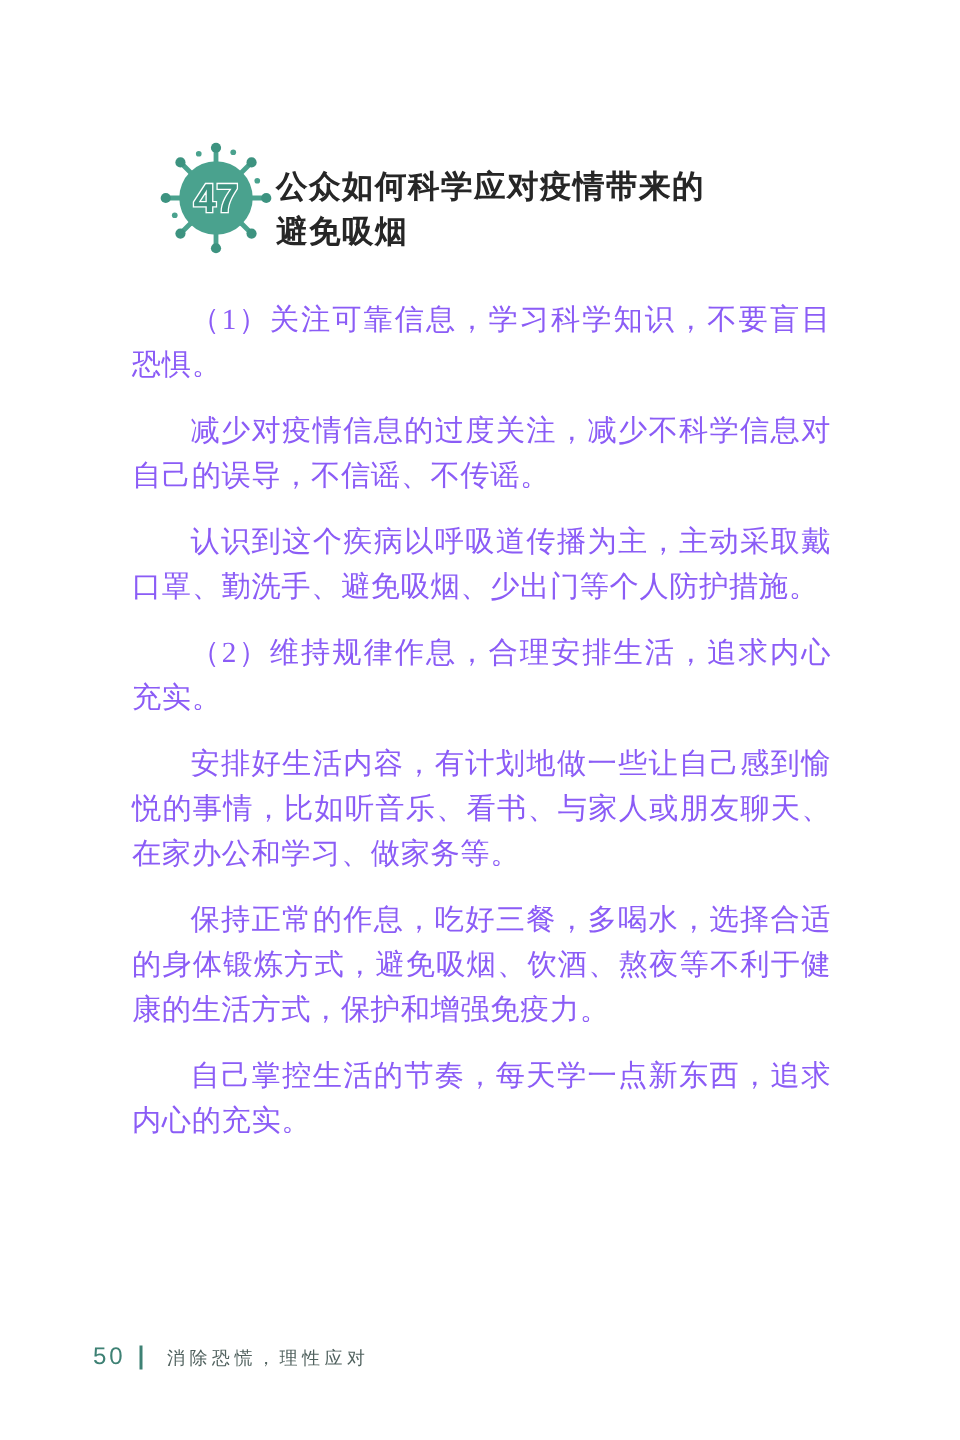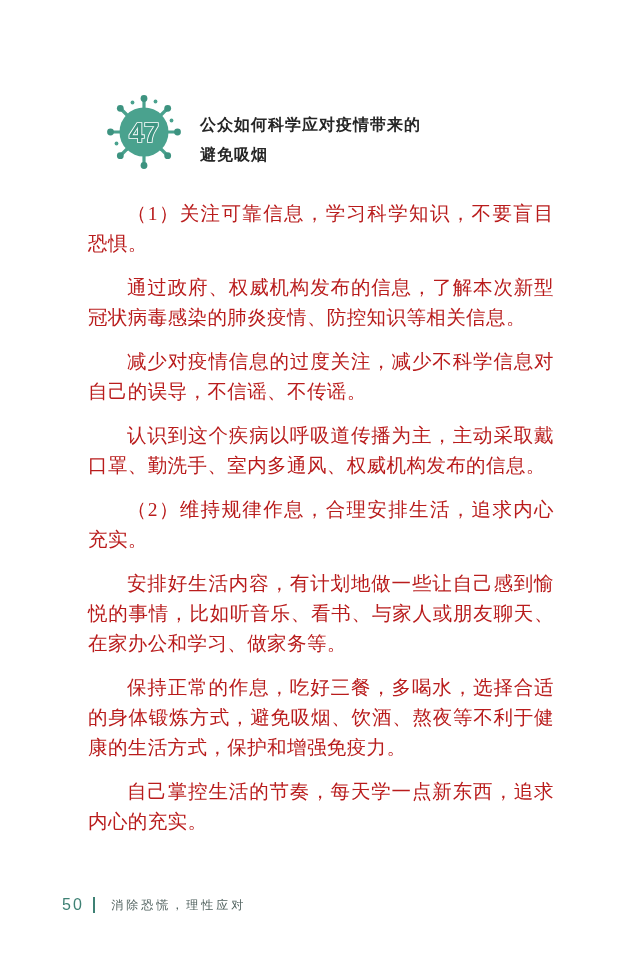--- a/index.html
+++ b/index.html
@@ -31,40 +31,39 @@
     flex: 0 0 80px;
     margin-top: 0px;
   }
   .title-block {
     margin-left: 0px;
     padding-top: 18px;
   }
   .title-line {
     font-family: "Liberation Sans", "DejaVu Sans", sans-serif;
     font-weight: bold;
-    font-size: 16px;
+    font-size: 21px;
     line-height: 30px;
     color: #262626;
     letter-spacing: 1px;
     white-space: nowrap;
-    margin-left: 16px;
   }
   
   .body-text {
     position: absolute;
     left: 88px;
     top: 199px;
     width: 466px;
   }
   .body-para {
     margin: 0 0 14px 0;
     font-family: "Liberation Serif", "DejaVu Serif", serif;
     font-size: 19.5px;
     line-height: 30px;
-    color: #b91c1c;
+    color: #8b5cf6;
     text-align: justify;
     text-indent: 2em;
     letter-spacing: 0.4px;
   }
   
   .footer {
     position: absolute;
     left: 62px;
     top: 893px;
     height: 24px;
@@ -134,23 +133,22 @@
     <div class="title-block">
       <div class="title-line">公众如何科学应对疫情带来的</div>
       <div class="title-line">避免吸烟</div>
     </div>
   </div>
 
   <div class="body-text">
 
     <div id="paras">
         <p class="body-para">（1）关注可靠信息，学习科学知识，不要盲目恐惧。</p>
-        <p class="body-para">通过政府、权威机构发布的信息，了解本次新型冠状病毒感染的肺炎疫情、防控知识等相关信息。</p>
         <p class="body-para">减少对疫情信息的过度关注，减少不科学信息对自己的误导，不信谣、不传谣。</p>
-        <p class="body-para">认识到这个疾病以呼吸道传播为主，主动采取戴口罩、勤洗手、室内多通风、权威机构发布的信息。</p>
+        <p class="body-para">认识到这个疾病以呼吸道传播为主，主动采取戴口罩、勤洗手、避免吸烟、少出门等个人防护措施。</p>
         <p class="body-para">（2）维持规律作息，合理安排生活，追求内心充实。</p>
         <p class="body-para">安排好生活内容，有计划地做一些让自己感到愉悦的事情，比如听音乐、看书、与家人或朋友聊天、在家办公和学习、做家务等。</p>
         <p class="body-para">保持正常的作息，吃好三餐，多喝水，选择合适的身体锻炼方式，避免吸烟、饮酒、熬夜等不利于健康的生活方式，保护和增强免疫力。</p>
         <p class="body-para">自己掌控生活的节奏，每天学一点新东西，追求内心的充实。</p>
       </div>
   </div>
 
   <div class="footer">
     <span class="footer-pageno">50</span>
     <span class="footer-divider"></span>

